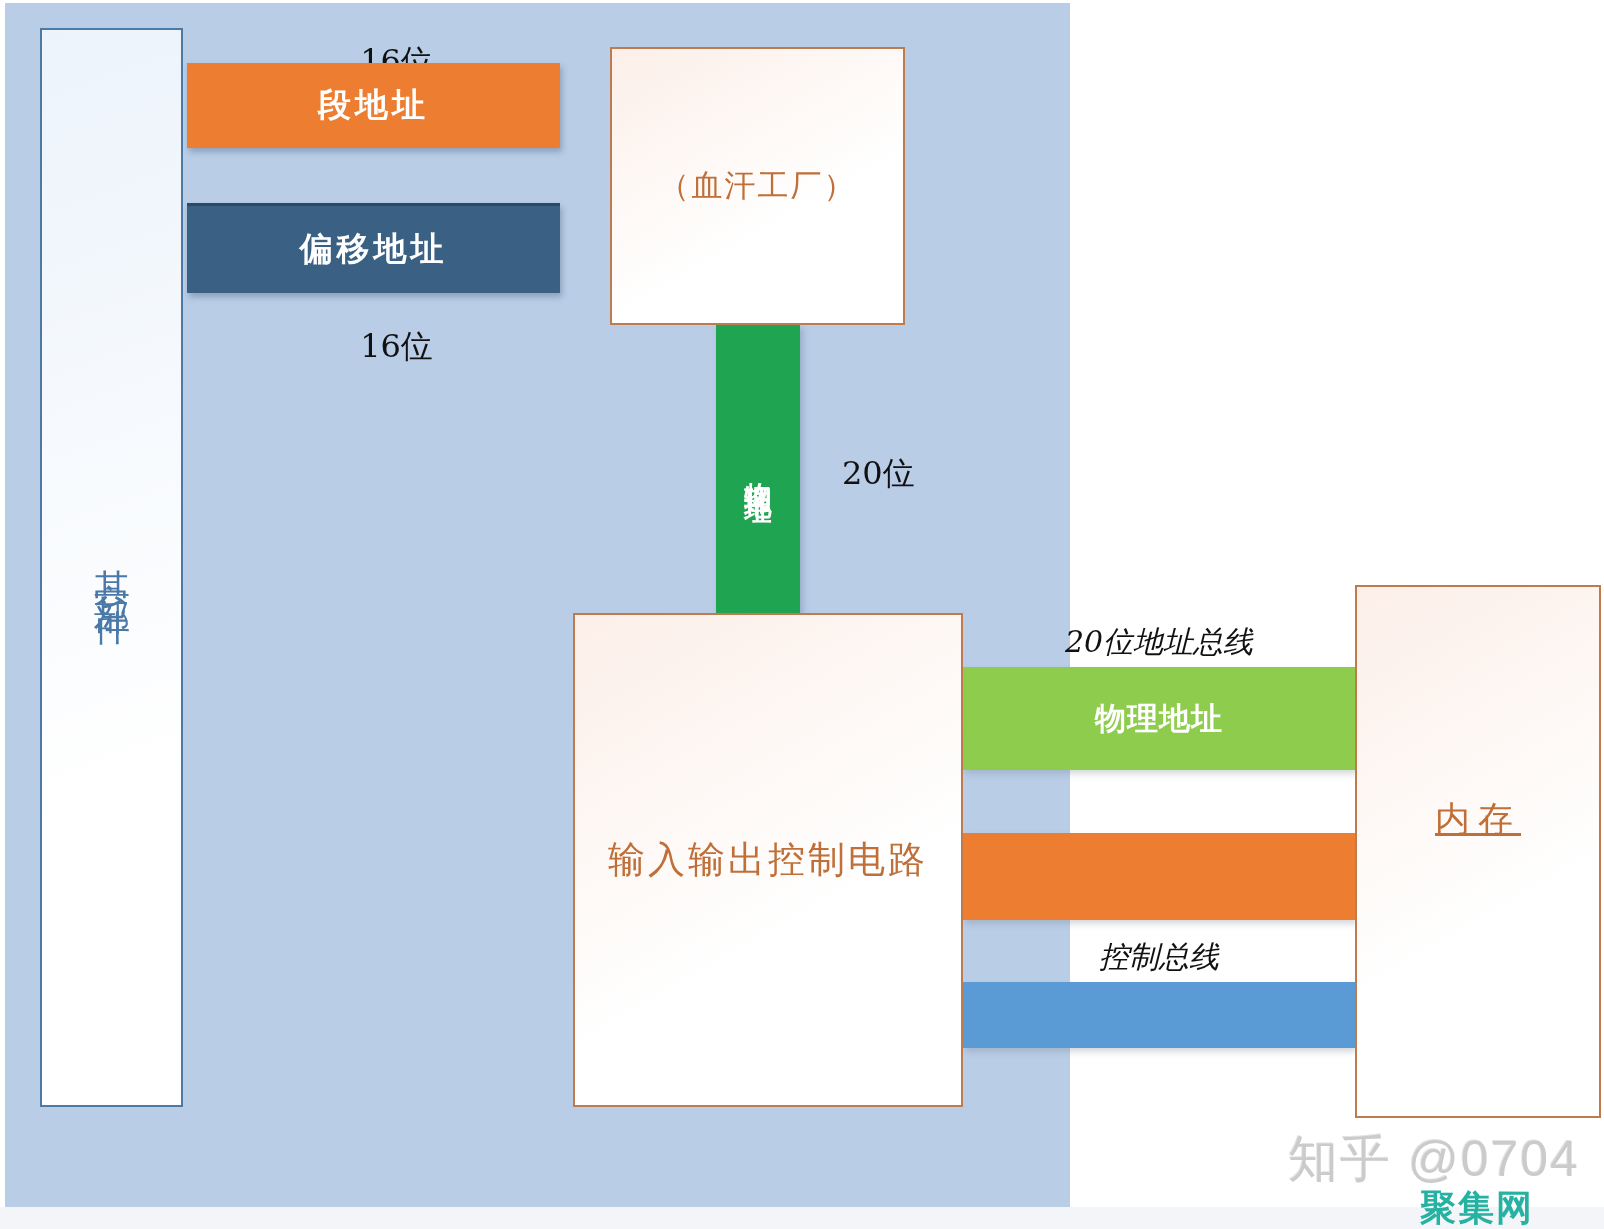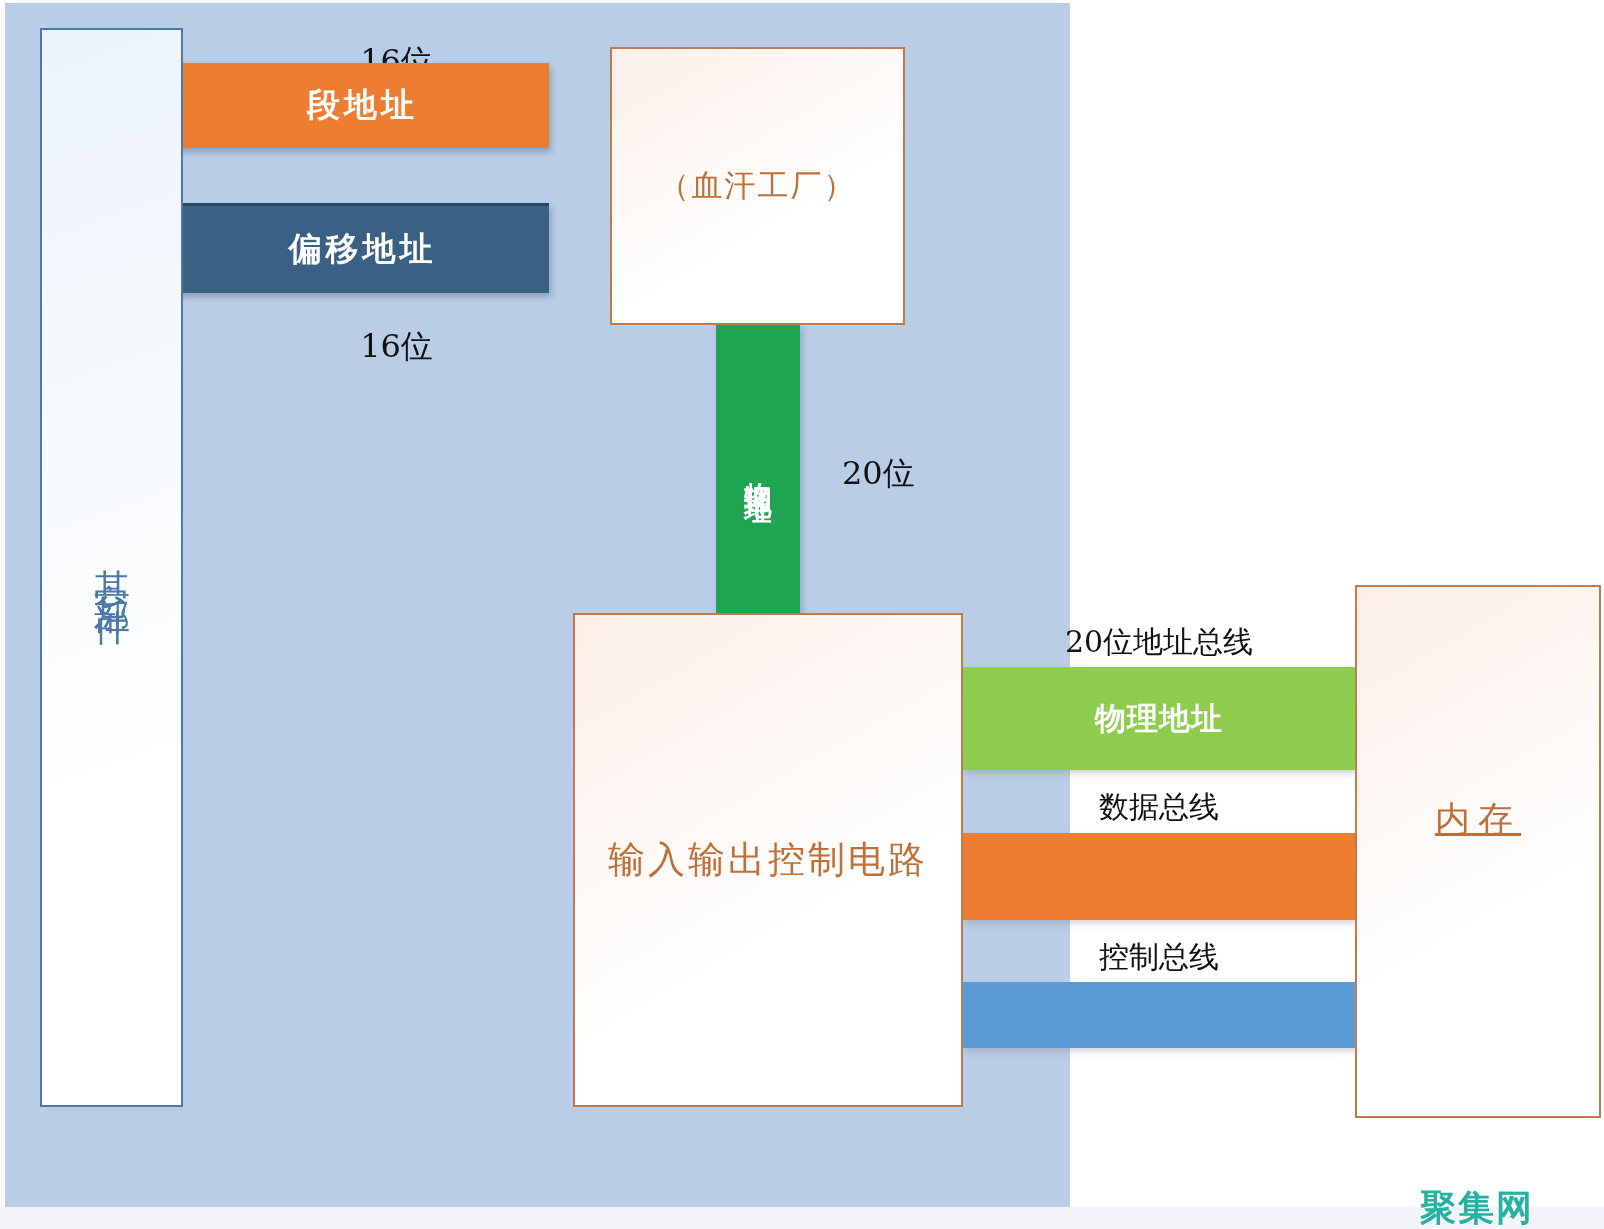--- a/index.html
+++ b/index.html
@@ -62,21 +62,21 @@
 
   .io-box { left: 573px; top: 613px; width: 390px; height: 494px; }
   .io-box .label { font-size: 37px; letter-spacing: 3px; }
 
   .memory-box { left: 1355px; top: 585px; width: 246px; height: 533px; }
   .memory-box .label { font-size: 35px; letter-spacing: 8px; transform: translateY(-32px); text-decoration: underline; }
 
   
   .hbar {
     position: absolute;
-    left: 176px;
+    left: 187px;
     width: 373px;
     display: flex;
     align-items: center;
     justify-content: center;
     color: #ffffff;
     font-size: 33px;
     font-weight: 600;
     letter-spacing: 4px;
     z-index: 2;
     box-shadow: 2px 4px 6px rgba(60, 80, 110, 0.35);
@@ -148,20 +148,21 @@
   .bus-control { top: 982px; height: 66px; background: #5b9bd5; }
 
   .bus-caption {
     position: absolute;
     left: 963px; width: 392px;
     text-align: center;
     font-family: "DejaVu Serif", "Liberation Serif", serif;
     font-size: 30px;
     color: #111111;
     z-index: 2;
+    font-style: italic;
   }
   .cap-address { top: 622px; }
   .cap-data { top: 787px; }
   .cap-control { top: 937px; }
 
   
   .wm-zhihu {
     position: absolute;
     left: 1288px; top: 1126px;
     font-size: 50px;
@@ -217,25 +218,25 @@
 
   <div class="shape-box io-box">
     <span class="label">输入输出控制电路</span>
   </div>
 
   <div class="bus-caption cap-address">20位地址总线</div>
   <div class="bus bus-address">
     <span class="label">物理地址</span>
   </div>
 
-  <div class="bus-caption cap-data">数据总线</div>
   <div class="bus bus-data"></div>
 
   <div class="bus-caption cap-control">控制总线</div>
   <div class="bus bus-control"></div>
 
   <div class="shape-box memory-box">
     <span class="label">内存</span>
   </div>
 
+  <div class="wm-zhihu">知乎 @0704</div>
   <div class="wm-site">聚集网</div>
 
 </div>
 
 </body></html>

